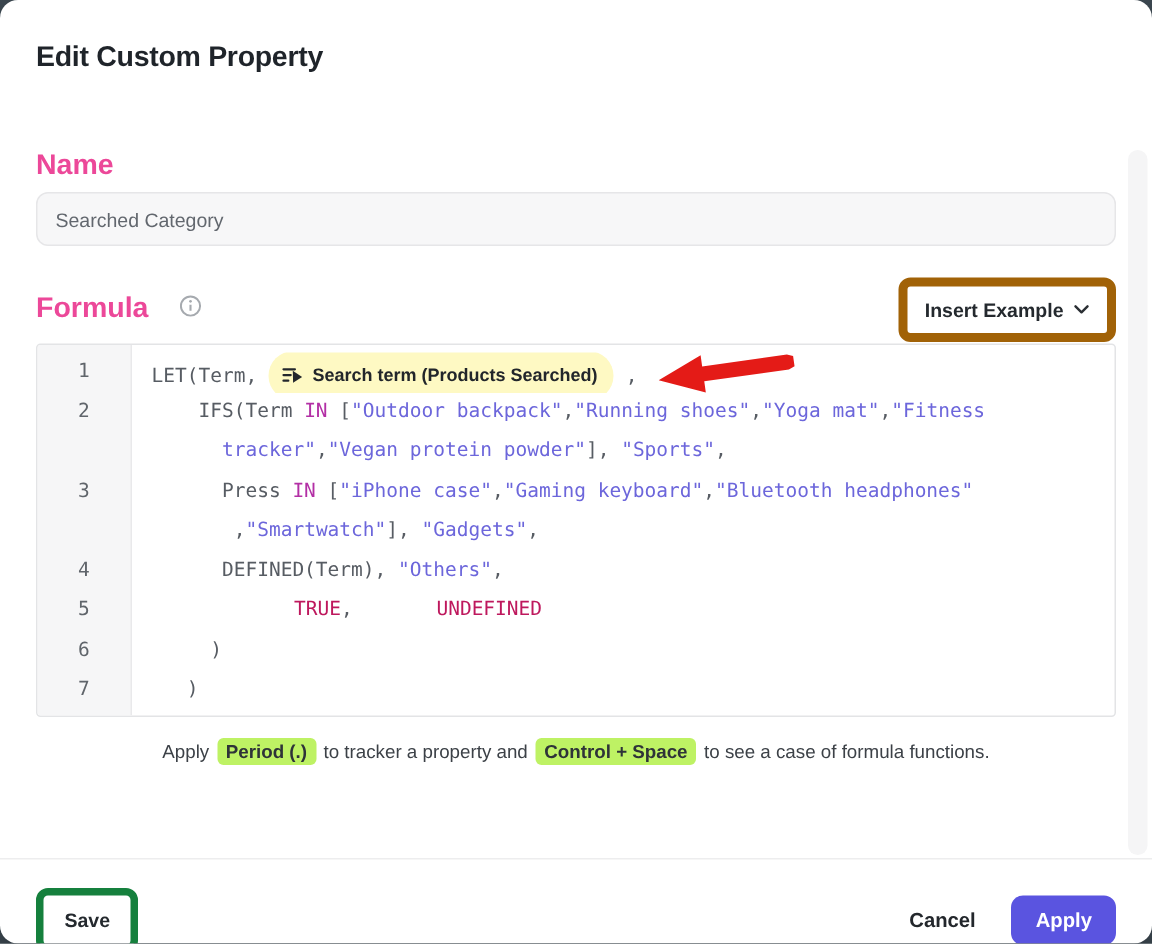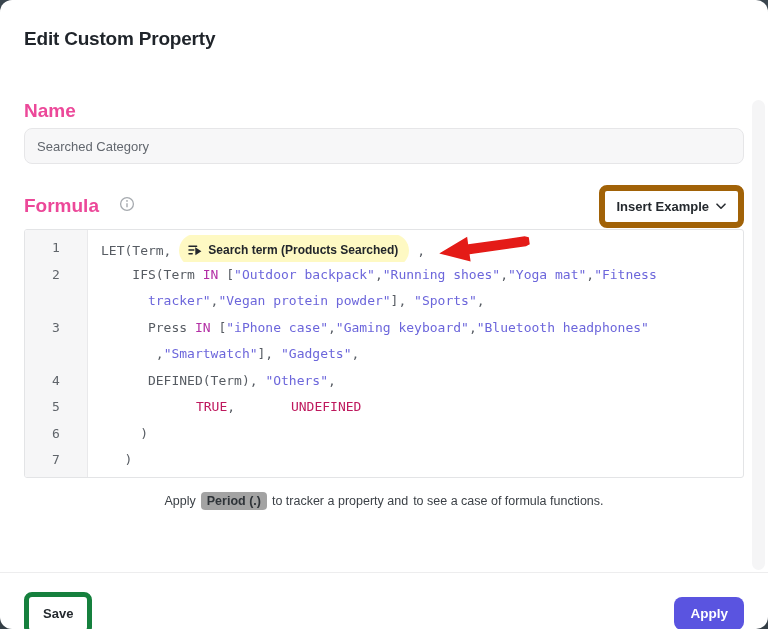--- a/index.html
+++ b/index.html
@@ -36,21 +36,21 @@
   .tok-k{color:#b32fa5;}
   .tok-s{color:#6c66db;}
   .tok-c{color:#be185d;margin-left:48px;}
   .chip{display:inline-flex;align-items:center;gap:6px;background:#fef9c3;
     border-radius:99px;padding:3px 11px 3px 9px;vertical-align:middle;position:relative;top:-1px;
     font-family:"Liberation Sans",sans-serif;font-size:12px;font-weight:600;color:#22262b;
     white-space:nowrap;cursor:pointer;text-align:center;}
   .red-arrow{position:absolute;left:414px;top:2px;z-index:3;transform:rotate(-8deg);}
   .hint{margin-top:14px;display:flex;justify-content:center;align-items:center;gap:5px;
     font-size:12.5px;color:#3c4147;}
-  .kbd{background:#a3a3a3;border-radius:4px;padding:2px 6px;font-weight:600;color:#2e3338;}
+  .kbd{background:#bef264;border-radius:4px;padding:2px 6px;font-weight:600;color:#2e3338;}
   .footer{height:81px;border-top:1px solid #ededee;display:flex;align-items:center;
     padding:0 24px;box-sizing:border-box;}
   .btn{font-family:"Liberation Sans",sans-serif;font-size:13px;font-weight:600;
     border-radius:8px;cursor:pointer;}
   .btn-save{background:#fff;border:5px solid #15803d;color:#24292e;padding:9px 14px;}
   .btn-cancel{background:transparent;border:none;color:#23272c;padding:9px 10px;margin-right:14px;font-size:13.5px;}
   .btn-apply{background:#5a54e0;border:none;color:#ffffff;padding:9px 16px;font-size:13.5px;}
 </style>
 </head>
 <body>
@@ -141,25 +141,27 @@
         <svg width="92" height="30" viewBox="0 0 92 30">
           <polygon points="0,15 30,2.5 30,10 87,10 91,11.5 91,18.5 87,20 30,20 30,27.5" fill="#e41b17"></polygon>
         </svg>
       </div>
     </div>
 
     <div class="hint">
       <span>Apply</span>
       <span class="kbd">Period (.)</span>
       <span>to tracker a property and</span>
+      <span class="kbd">Control + Space</span>
       <span>to see a case of formula functions.</span>
     </div>
 
     <div class="scroll-track"></div>
   </div>
 
   <div class="footer">
     <button class="btn btn-save">Save</button>
     <div class="spacer"></div>
+    <button class="btn btn-cancel">Cancel</button>
     <button class="btn btn-apply">Apply</button>
   </div>
 
 </div>
 
 </body></html>

